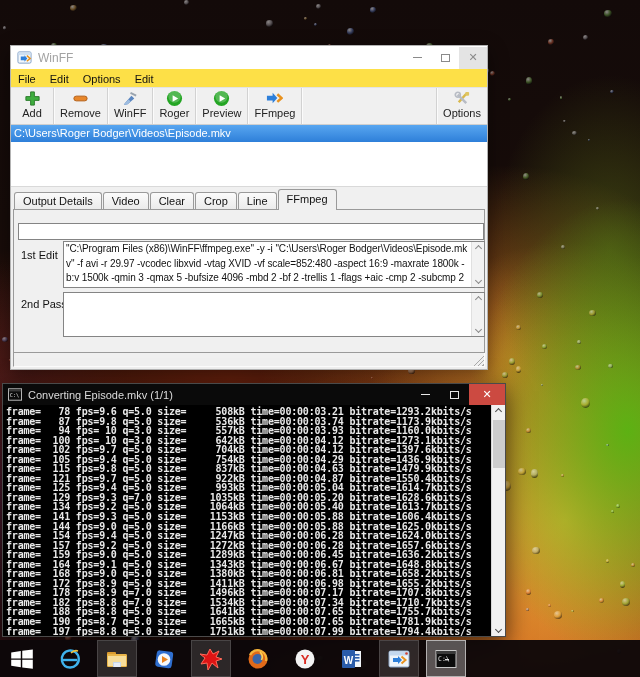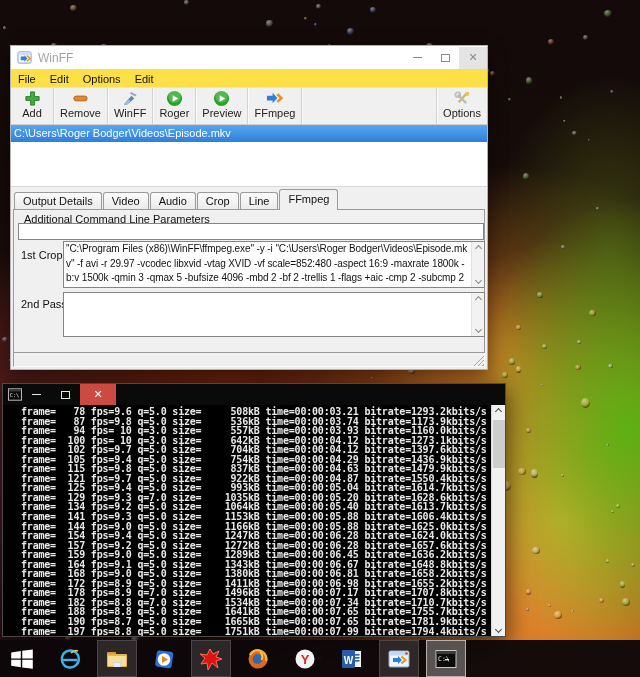--- a/index.html
+++ b/index.html
@@ -73,21 +73,21 @@
              box-shadow:0 8px 22px rgba(0,0,0,.6); z-index:4; }
   .c-titlebar { height:21px; background:#0a0a0a; display:flex; align-items:center; padding-left:5px; }
   .c-title { font-size:11px; color:#dcdcdc; margin-left:6px; flex:1; white-space:nowrap; }
   .c-btn { width:29px; height:21px; display:flex; align-items:center; justify-content:center; }
   .c-btn.close { width:36px; }
   .c-min { width:9px; height:1px; background:#e8e8e8; }
   .c-max { width:9px; height:8px; border:1px solid #e8e8e8; }
   .c-x { color:#fff; font-size:11px; line-height:1; }
   .c-body { position:absolute; top:21px; left:0; right:0; bottom:0; background:#000; overflow:hidden; }
   .c-pre { font-family:"DejaVu Sans Mono", monospace; font-weight:bold; font-size:10px; letter-spacing:-0.2px;
-           line-height:9.55px; color:#e9e9e9; white-space:pre; padding:2px 0 0 18px; }
+           line-height:9.55px; color:#e9e9e9; white-space:pre; padding:2px 0 0 3px; }
   .c-scroll { position:absolute; top:0; right:0; bottom:0; width:14px; background:#f1f1f1; border-left:1px solid #d8d8d8; }
   .c-scroll .chev { border-color:#4d4d4d; left:4px; }
   .c-thumb { position:absolute; left:1px; top:15px; width:12px; height:48px; background:#cdcdcd; }
 
   
   #taskbar { position:absolute; left:0; bottom:0; width:640px; height:37px;
              background:rgba(13,7,9,.96); z-index:5; display:flex; align-items:center; }
   .tk { width:40px; height:37px; display:flex; align-items:center; justify-content:center; }
   .tk svg { width:24px; height:24px; }
   .tk.open { background:rgba(255,255,255,.13); box-shadow:inset 0 0 0 1px rgba(255,255,255,.14); }
@@ -382,31 +382,30 @@
     </div>
   </div>
 
   <div class="w-filelist">
     <div class="file-row">C:\Users\Roger Bodger\Videos\Episode.mkv</div>
   </div>
 
   <div class="w-tabs">
     <div class="tab">Output Details</div>
     <div class="tab">Video</div>
-    <div class="tab">Audio</div>
+    <div class="tab">Clear</div>
     <div class="tab">Crop</div>
     <div class="tab">Line</div>
     <div class="tab active">FFmpeg</div>
   </div>
 
   <div class="w-panel">
-    <div class="p-label" style="left:10px; top:3px;">Additional Command Line Parameters</div>
     <div class="p-input"></div>
 
-    <div class="p-label" style="left:7px; top:39px;">1st Crop</div>
+    <div class="p-label" style="left:7px; top:39px;">1st Edit</div>
     <div class="pass-box" style="top:31px; height:47px;">
       <div class="pass-text">"C:\Program Files (x86)\WinFF\ffmpeg.exe" -y -i "C:\Users\Roger Bodger\Videos\Episode.mkv" -f avi -r 29.97 -vcodec libxvid -vtag XVID -vf scale=852:480 -aspect 16:9 -maxrate 1800k -b:v 1500k -qmin 3 -qmax 5 -bufsize 4096 -mbd 2 -bf 2 -trellis 1 -flags +aic -cmp 2 -subcmp 2 -g 300 -acodec libmp3lame</div>
       <div class="vscroll">
           <div class="chev up"></div>
           <div class="chev dn"></div>
         </div>
     </div>
 
     <div class="p-label" style="left:7px; top:88px;">2nd Pass</div>
     <div class="pass-box" style="top:82px; height:45px;">
@@ -424,20 +423,21 @@
   </div>
 </div>
 
 <div class="win" id="console">
   <div class="c-titlebar">
     <svg width="14" height="13" viewBox="0 0 16 14">
         <rect x="0.5" y="0.5" width="15" height="13" fill="#0c0c0c" stroke="#cfcfcf"></rect>
         <rect x="1" y="1" width="14" height="2.5" fill="#3a3a3a"></rect>
         <text x="2" y="10" font-size="6" fill="#e0e0e0" font-family="DejaVu Sans Mono, monospace">C:\</text>
       </svg>
+    <span class="c-title">Converting Episode.mkv (1/1)</span>
     <div class="c-btn">
         <div class="c-min"></div>
       </div>
     <div class="c-btn">
         <div class="c-max"></div>
       </div>
     <div class="c-btn close" style="background:#cc4a41;">
         <span class="c-x">✕</span>
       </div>
   </div>

